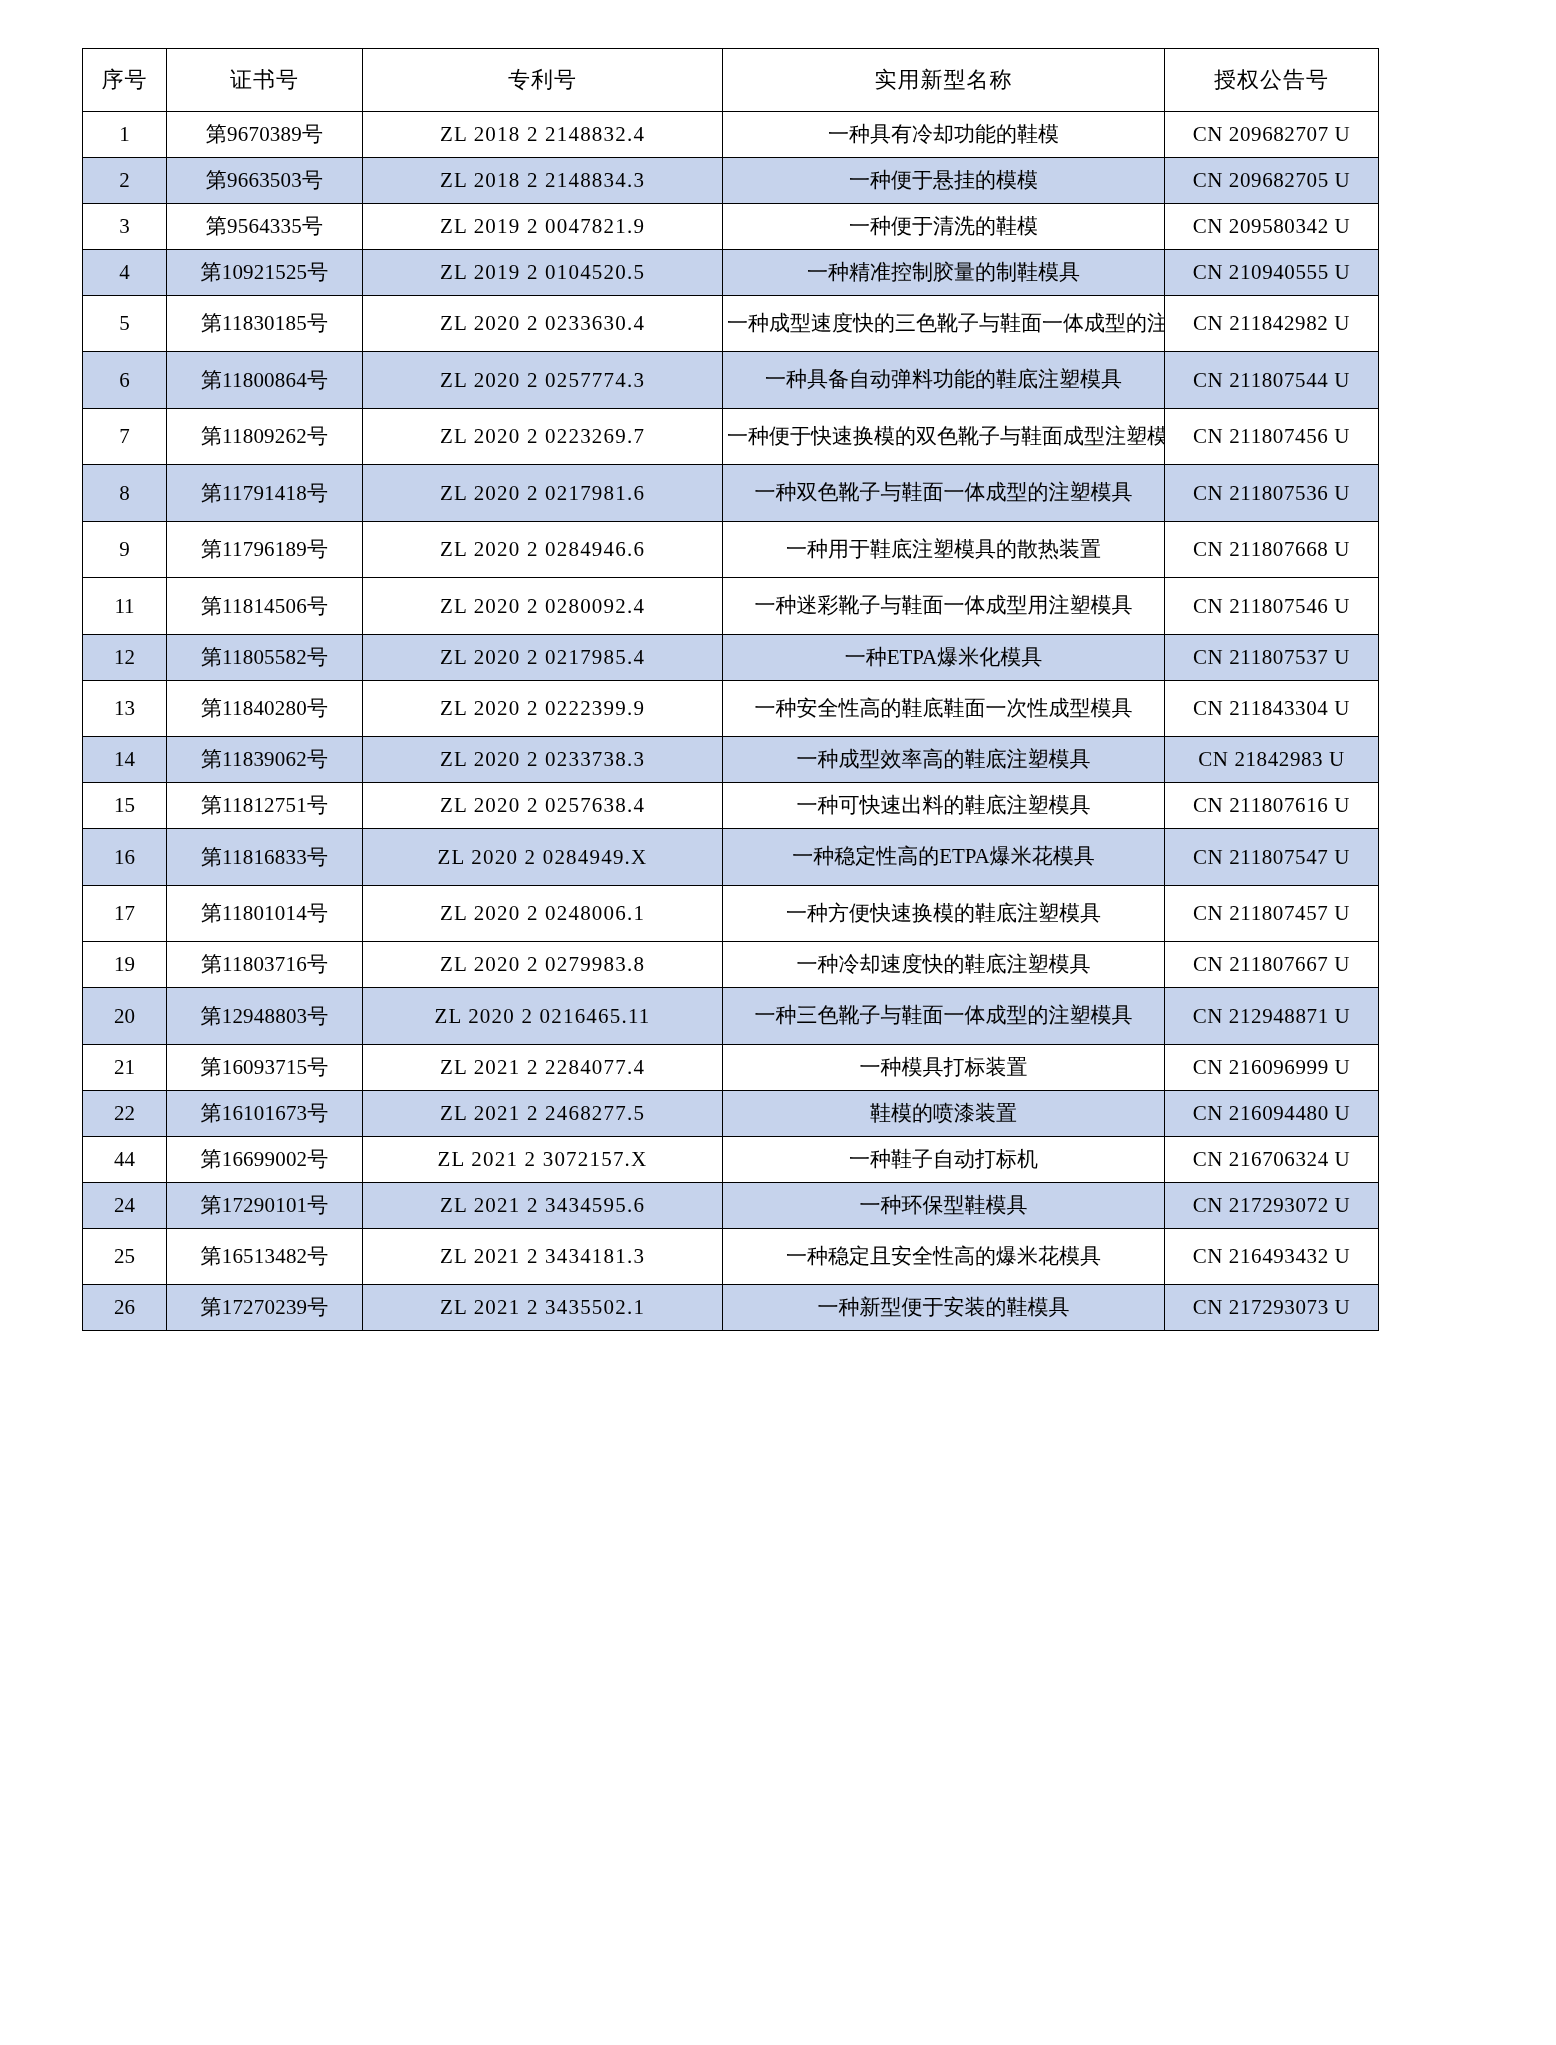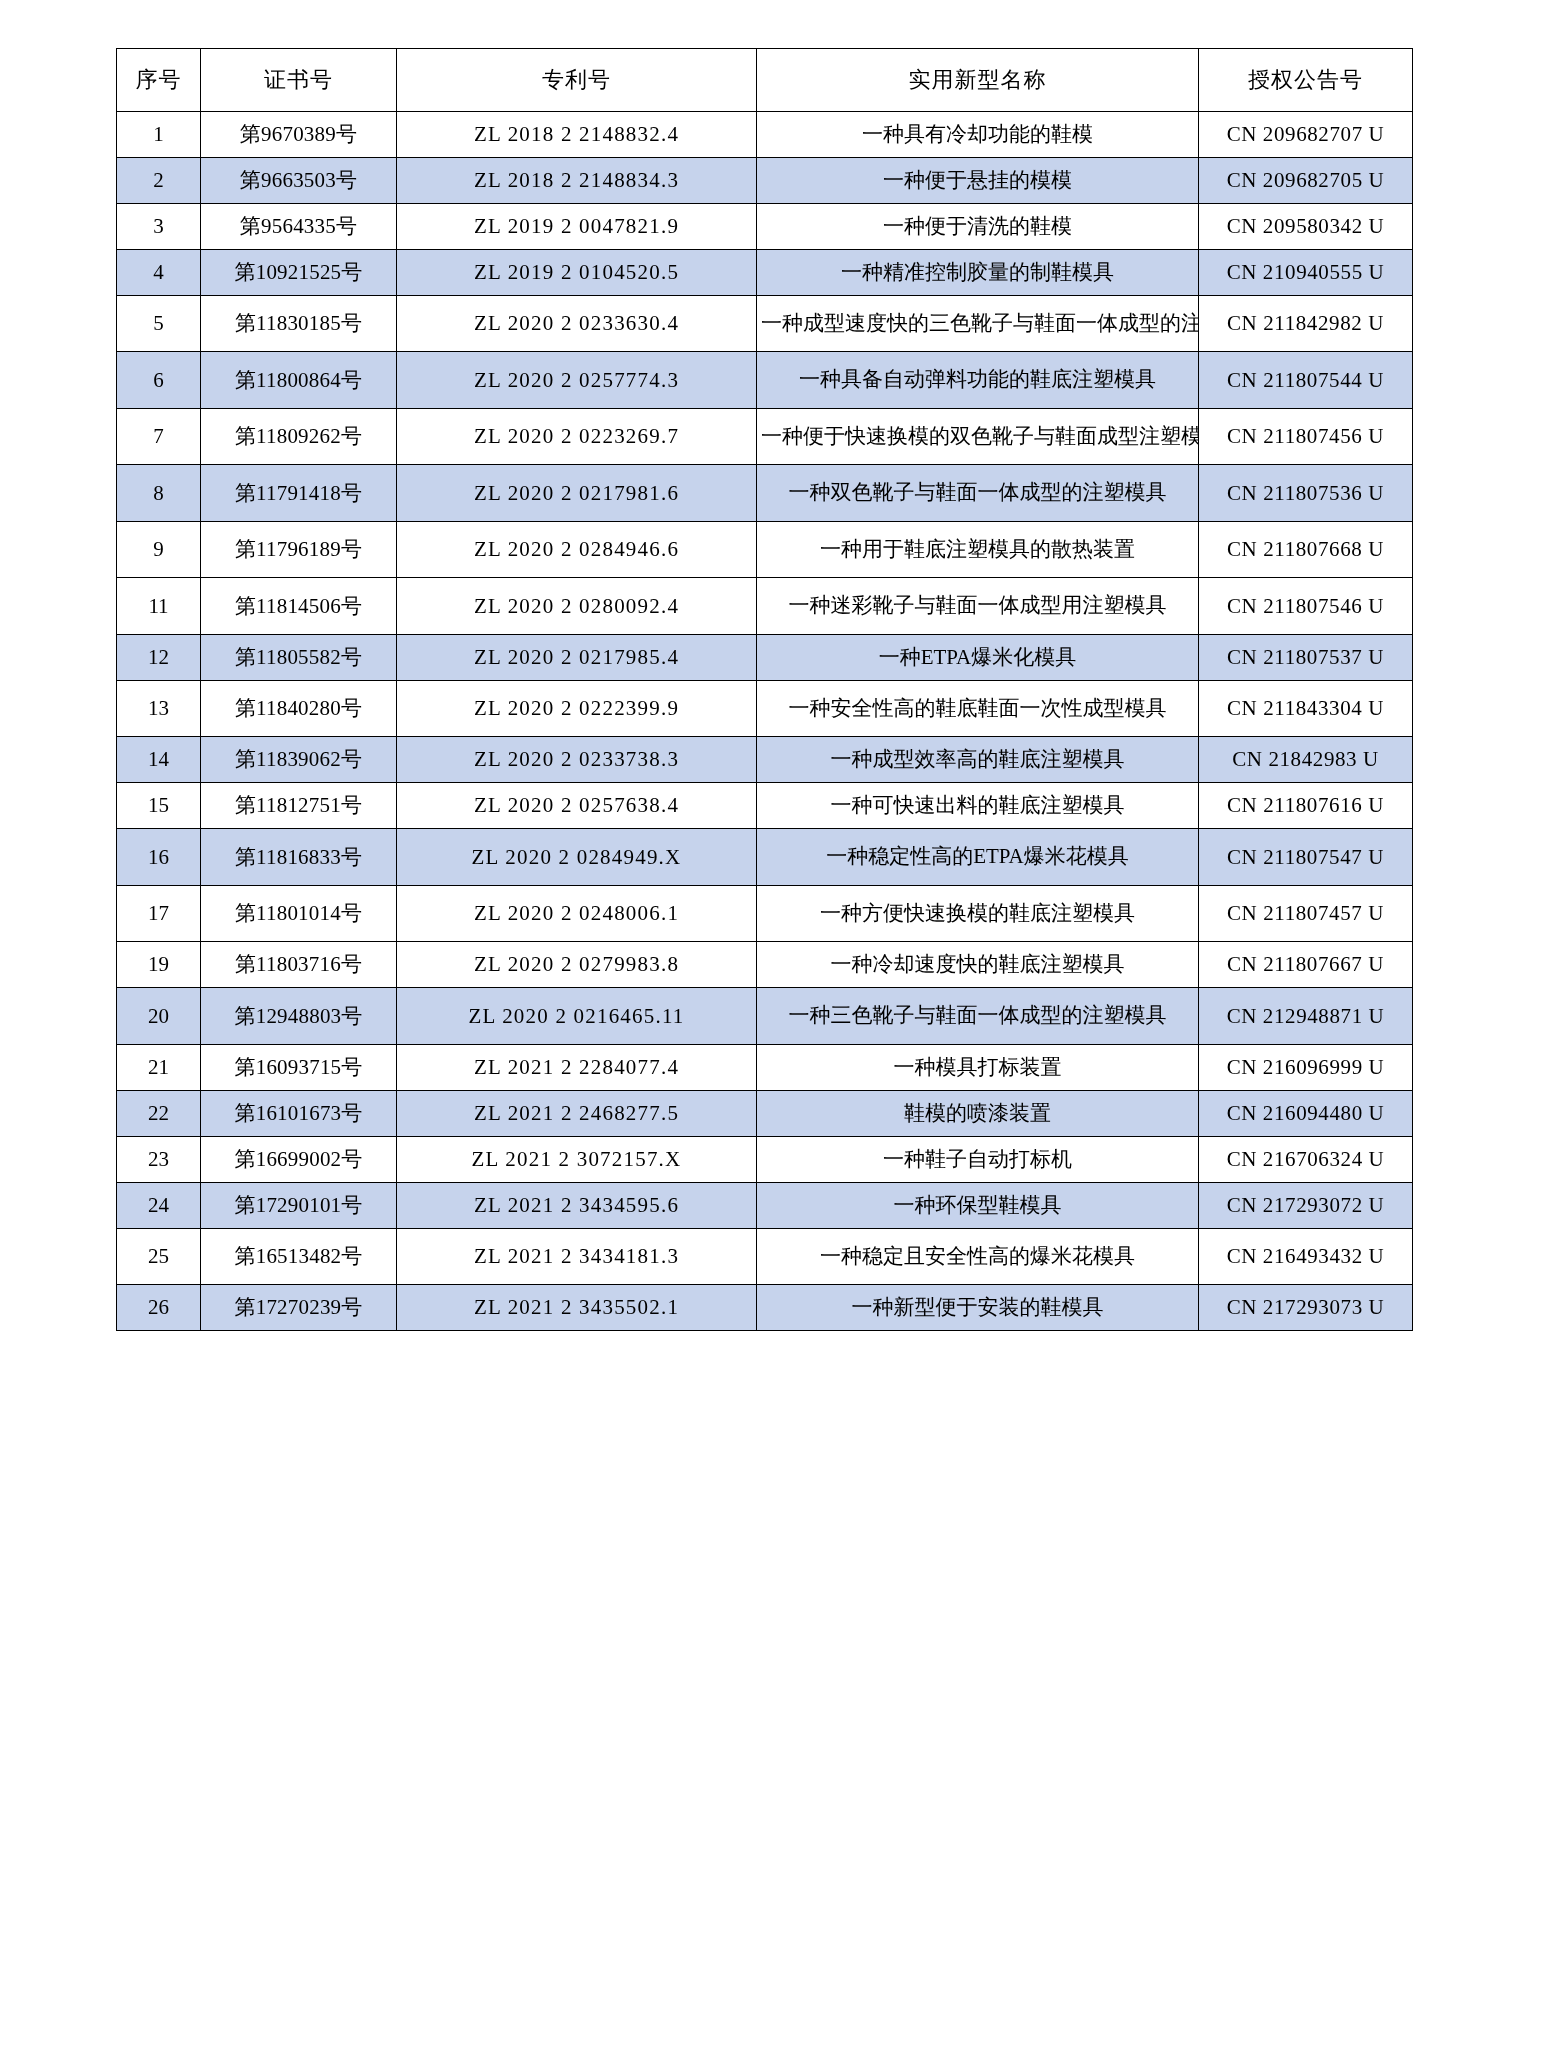--- a/index.html
+++ b/index.html
@@ -10,21 +10,21 @@
   body {
     width: 1556px;
     min-height: 2045px;
     font-family: "Liberation Serif", "DejaVu Serif", serif;
     color: #000000;
   }
   .page {
     box-sizing: border-box;
     width: 1556px;
     min-height: 2045px;
-    padding: 48px 110px 0 116px;
+    padding: 48px 110px 0 82px;
   }
   table.patent-table {
     border-collapse: collapse;
     width: 1296px;
     table-layout: fixed;
     border: 1.5px solid #000;
   }
   table.patent-table col.c-no    { width: 84px; }
   table.patent-table col.c-cert  { width: 196px; }
   table.patent-table col.c-pat   { width: 360px; }
@@ -217,21 +217,21 @@
           <td class="cell-pub">CN 216096999 U</td>
         </tr>
         <tr class="row-even">
           <td class="cell-no">22</td>
           <td class="cell-cert">第16101673号</td>
           <td class="cell-pat">ZL 2021 2 2468277.5</td>
           <td class="cell-name">鞋模的喷漆装置</td>
           <td class="cell-pub">CN 216094480 U</td>
         </tr>
         <tr class="row-odd">
-          <td class="cell-no">23</td>
+          <td class="cell-no">44</td>
           <td class="cell-cert">第16699002号</td>
           <td class="cell-pat">ZL 2021 2 3072157.X</td>
           <td class="cell-name">一种鞋子自动打标机</td>
           <td class="cell-pub">CN 216706324 U</td>
         </tr>
         <tr class="row-even">
           <td class="cell-no">24</td>
           <td class="cell-cert">第17290101号</td>
           <td class="cell-pat">ZL 2021 2 3434595.6</td>
           <td class="cell-name">一种环保型鞋模具</td>

